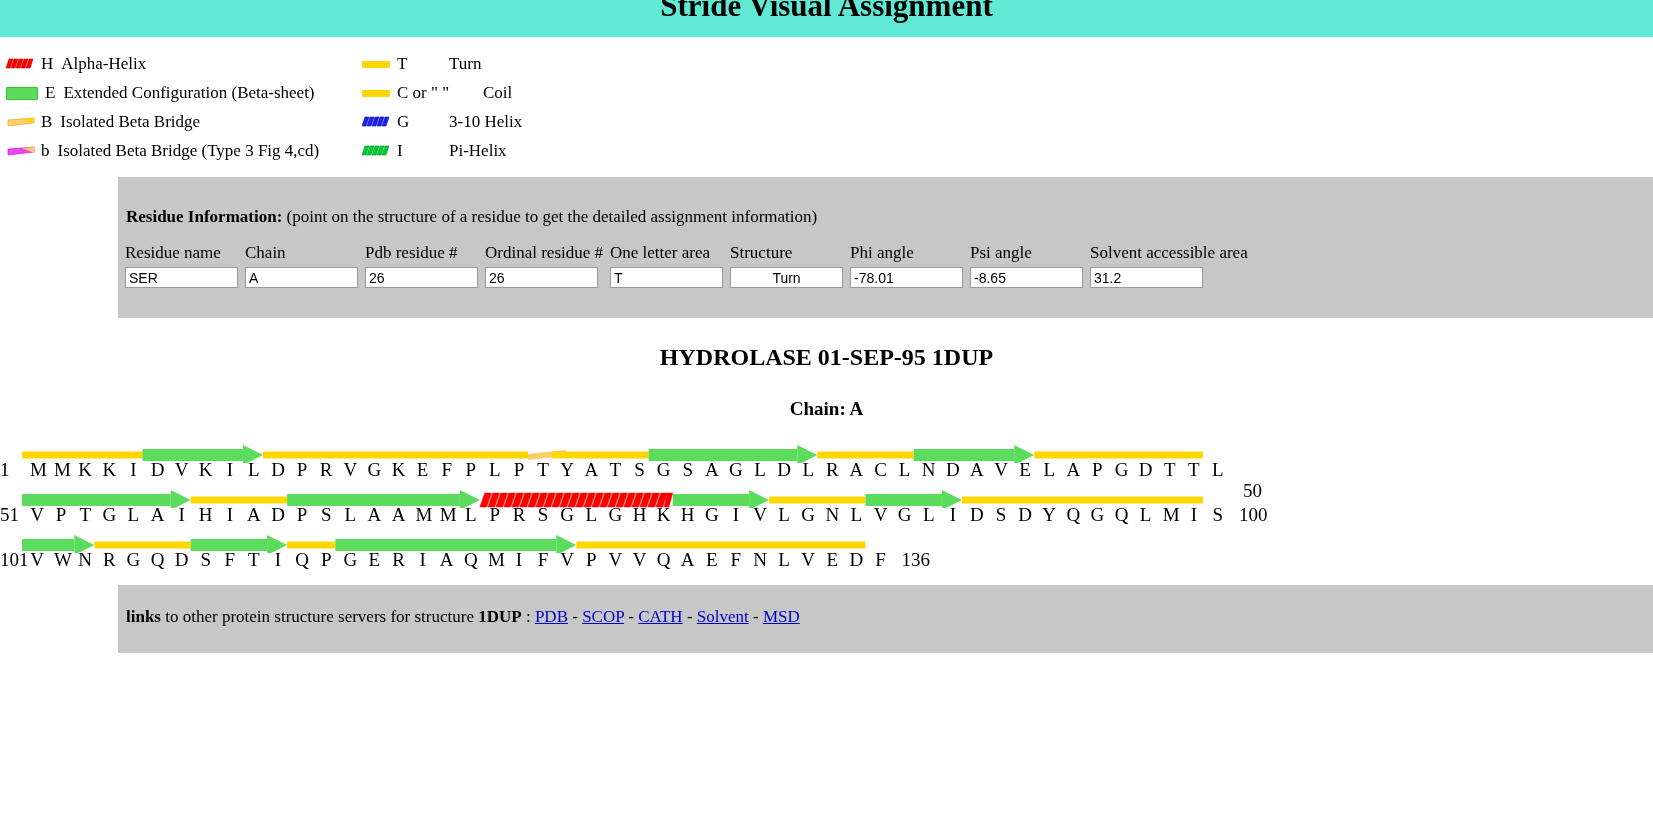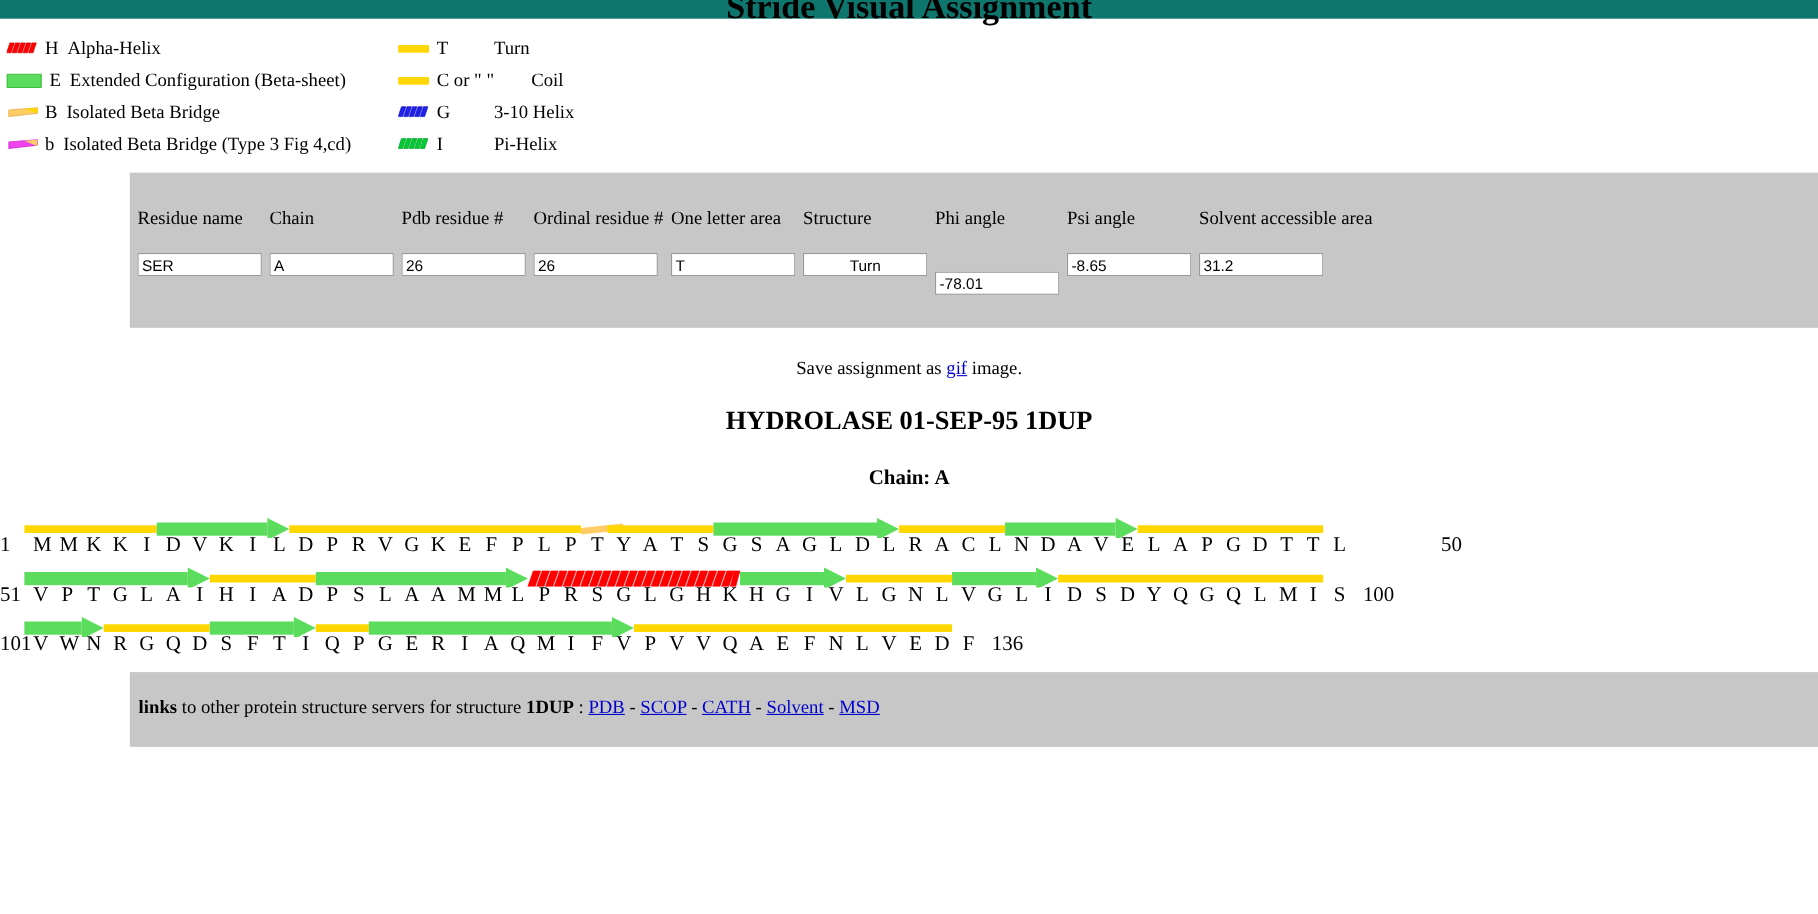--- a/index.html
+++ b/index.html
@@ -5,22 +5,22 @@
 <style>
   html,body{margin:0;padding:0;}
   body{
     width:1653px;height:831px;overflow:hidden;
     background:#ffffff;
     font-family:"Liberation Serif","DejaVu Serif",serif;
     font-size:17px;color:#000;
   }
   
   .titlebar{
-    background:#0f766e;
-    height:17px;
+    background:#5eead4;
+    height:37px;
     position:relative;
   }
   .titlebar h1{
     margin:0;
     position:absolute;
     left:0;right:0;top:-12px;
     text-align:center;
     font-size:31px;
     font-weight:bold;
     font-family:"Liberation Serif","DejaVu Serif",serif;
@@ -107,21 +107,21 @@
     color:#000;
     white-space:nowrap;
     overflow:hidden;
   }
   .fld.w-resname{width:113px;}
   .fld.w-chain{width:113px;}
   .fld.w-pdbnum{width:113px;}
   .fld.w-ordinal{width:113px;}
   .fld.w-onelet{width:113px;}
   .fld.w-struct{width:113px;text-align:center;}
-  .fld.w-phi{width:113px;margin-top:34px;}
+  .fld.w-phi{width:113px;}
   .fld.w-psi{width:113px;}
   .fld.w-area{width:113px;}
 
   
   .save-line{
     text-align:center;
     margin-top:26px;
     font-size:17px;
     line-height:22px;
   }
@@ -277,20 +277,24 @@
         </svg>
       </span>
       <span class="legend-code">I</span>
       <span class="legend-desc">Pi-Helix</span>
     </div>
 
   </div>
 </div>
 
 <div class="residue-panel">
+  <div class="residue-head">
+    <b>Residue Information:</b>
+    <span>(point on the structure of a residue to get the detailed assignment information)</span>
+  </div>
   <table class="residue-table">
     <tbody>
         <tr>
       <th>Residue name</th>
       <th>Chain</th>
       <th>Pdb residue #</th>
       <th>Ordinal residue #</th>
       <th>One letter area</th>
       <th>Structure</th>
       <th>Phi angle</th>
@@ -324,23 +328,20 @@
           </td>
       <td>
             <div class="fld w-area">31.2</div>
           </td>
     </tr>
   </tbody>
     </table>
 </div>
 
 <div class="save-line">
-  <div>
-    <span>Save assignment as </span><a class="lnk" href="#">gif</a><span> image.</span>
-  </div>
 </div>
 
 <div class="protein-title">HYDROLASE 01-SEP-95 1DUP</div>
 <div class="chain-title">Chain: A</div>
 
 <div class="seq-block">
   <div class="seq-row">
     <div class="struct-track">
         <svg width="1205" height="22" viewBox="0 0 1205 22">
           <rect x="0" y="10.5" width="120.5" height="7" fill="#ffd700"></rect>
@@ -360,21 +361,21 @@
           <rect x="795.3000000000001" y="10.5" width="96.39999999999998" height="7" fill="#ffd700"></rect>
           <g>
             <rect x="891.7" y="8" width="100.5" height="12" fill="#5cdc5c"></rect>
             <polygon points="992.2,4 1012.2,14 992.2,24" fill="#5cdc5c"></polygon>
           </g>
           <rect x="1012.2" y="10.5" width="168.70000000000005" height="7" fill="#ffd700"></rect>
         </svg>
       </div>
     <div class="seq-num-left">1</div>
     <div class="seq-letters" style="left: 0px; position: absolute;"><span style="position: absolute; left: 30px; top: 0px; width: 14px; text-align: center;">M</span><span style="position: absolute; left: 54.1px; top: 0px; width: 14px; text-align: center;">M</span><span style="position: absolute; left: 78.2px; top: 0px; width: 14px; text-align: center;">K</span><span style="position: absolute; left: 102.3px; top: 0px; width: 14px; text-align: center;">K</span><span style="position: absolute; left: 126.4px; top: 0px; width: 14px; text-align: center;">I</span><span style="position: absolute; left: 150.5px; top: 0px; width: 14px; text-align: center;">D</span><span style="position: absolute; left: 174.6px; top: 0px; width: 14px; text-align: center;">V</span><span style="position: absolute; left: 198.7px; top: 0px; width: 14px; text-align: center;">K</span><span style="position: absolute; left: 222.8px; top: 0px; width: 14px; text-align: center;">I</span><span style="position: absolute; left: 246.9px; top: 0px; width: 14px; text-align: center;">L</span><span style="position: absolute; left: 271px; top: 0px; width: 14px; text-align: center;">D</span><span style="position: absolute; left: 295.1px; top: 0px; width: 14px; text-align: center;">P</span><span style="position: absolute; left: 319.2px; top: 0px; width: 14px; text-align: center;">R</span><span style="position: absolute; left: 343.3px; top: 0px; width: 14px; text-align: center;">V</span><span style="position: absolute; left: 367.4px; top: 0px; width: 14px; text-align: center;">G</span><span style="position: absolute; left: 391.5px; top: 0px; width: 14px; text-align: center;">K</span><span style="position: absolute; left: 415.6px; top: 0px; width: 14px; text-align: center;">E</span><span style="position: absolute; left: 439.7px; top: 0px; width: 14px; text-align: center;">F</span><span style="position: absolute; left: 463.8px; top: 0px; width: 14px; text-align: center;">P</span><span style="position: absolute; left: 487.9px; top: 0px; width: 14px; text-align: center;">L</span><span style="position: absolute; left: 512px; top: 0px; width: 14px; text-align: center;">P</span><span style="position: absolute; left: 536.1px; top: 0px; width: 14px; text-align: center;">T</span><span style="position: absolute; left: 560.2px; top: 0px; width: 14px; text-align: center;">Y</span><span style="position: absolute; left: 584.3px; top: 0px; width: 14px; text-align: center;">A</span><span style="position: absolute; left: 608.4px; top: 0px; width: 14px; text-align: center;">T</span><span style="position: absolute; left: 632.5px; top: 0px; width: 14px; text-align: center;">S</span><span style="position: absolute; left: 656.6px; top: 0px; width: 14px; text-align: center;">G</span><span style="position: absolute; left: 680.7px; top: 0px; width: 14px; text-align: center;">S</span><span style="position: absolute; left: 704.8px; top: 0px; width: 14px; text-align: center;">A</span><span style="position: absolute; left: 728.9px; top: 0px; width: 14px; text-align: center;">G</span><span style="position: absolute; left: 753px; top: 0px; width: 14px; text-align: center;">L</span><span style="position: absolute; left: 777.1px; top: 0px; width: 14px; text-align: center;">D</span><span style="position: absolute; left: 801.2px; top: 0px; width: 14px; text-align: center;">L</span><span style="position: absolute; left: 825.3px; top: 0px; width: 14px; text-align: center;">R</span><span style="position: absolute; left: 849.4px; top: 0px; width: 14px; text-align: center;">A</span><span style="position: absolute; left: 873.5px; top: 0px; width: 14px; text-align: center;">C</span><span style="position: absolute; left: 897.6px; top: 0px; width: 14px; text-align: center;">L</span><span style="position: absolute; left: 921.7px; top: 0px; width: 14px; text-align: center;">N</span><span style="position: absolute; left: 945.8px; top: 0px; width: 14px; text-align: center;">D</span><span style="position: absolute; left: 969.9px; top: 0px; width: 14px; text-align: center;">A</span><span style="position: absolute; left: 994px; top: 0px; width: 14px; text-align: center;">V</span><span style="position: absolute; left: 1018.1px; top: 0px; width: 14px; text-align: center;">E</span><span style="position: absolute; left: 1042.2px; top: 0px; width: 14px; text-align: center;">L</span><span style="position: absolute; left: 1066.3px; top: 0px; width: 14px; text-align: center;">A</span><span style="position: absolute; left: 1090.4px; top: 0px; width: 14px; text-align: center;">P</span><span style="position: absolute; left: 1114.5px; top: 0px; width: 14px; text-align: center;">G</span><span style="position: absolute; left: 1138.6px; top: 0px; width: 14px; text-align: center;">D</span><span style="position: absolute; left: 1162.7px; top: 0px; width: 14px; text-align: center;">T</span><span style="position: absolute; left: 1186.8px; top: 0px; width: 14px; text-align: center;">T</span><span style="position: absolute; left: 1210.9px; top: 0px; width: 14px; text-align: center;">L</span></div>
-    <div class="seq-num-right" style="left: 1310px;">50</div>
+    <div class="seq-num-right" style="left: 1243px; margin-top: 21px;">50</div>
   </div>
   <div class="seq-row">
     <div class="struct-track">
         <svg width="1205" height="22" viewBox="0 0 1205 22">
           <g>
             <rect x="0" y="8" width="148.70000000000002" height="12" fill="#5cdc5c"></rect>
             <polygon points="148.70000000000002,4 168.70000000000002,14 148.70000000000002,24" fill="#5cdc5c"></polygon>
           </g>
           <rect x="168.70000000000002" y="10.5" width="96.4" height="7" fill="#ffd700"></rect>
           <g>

